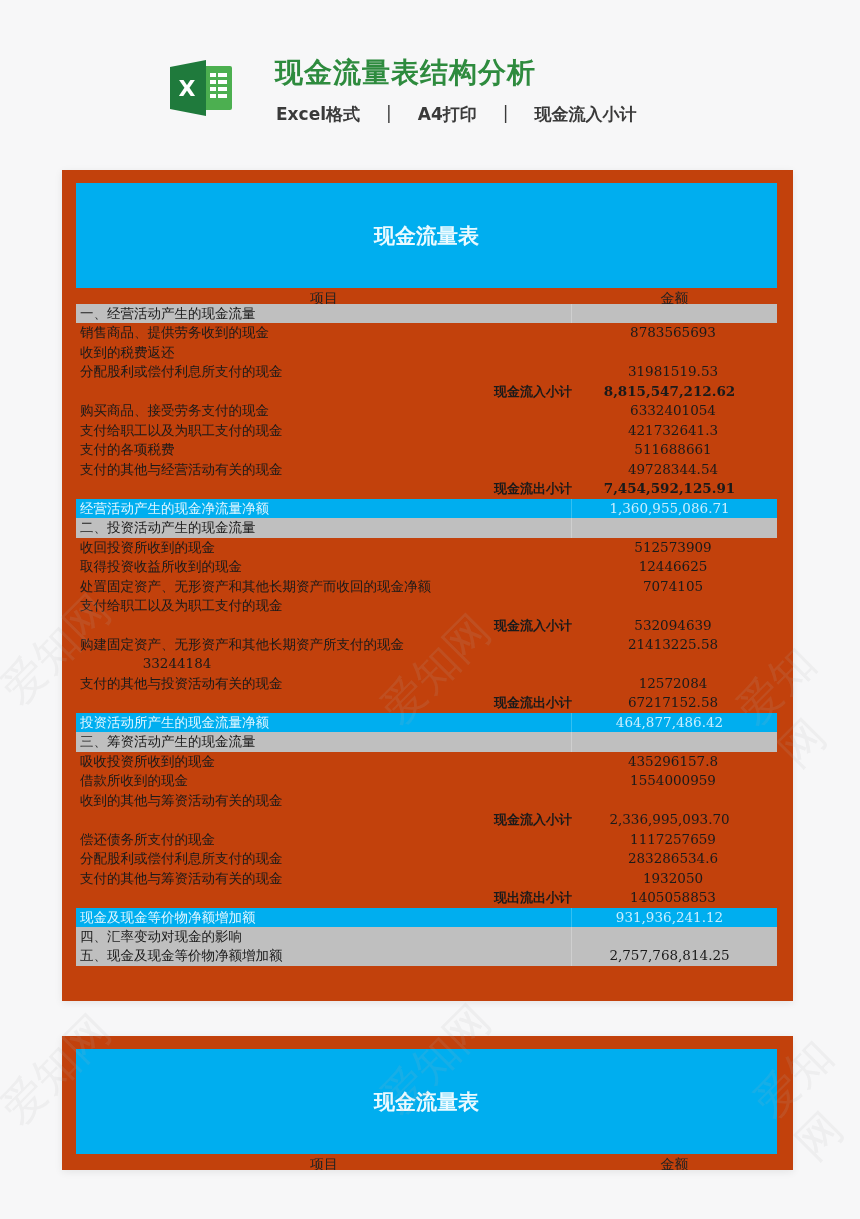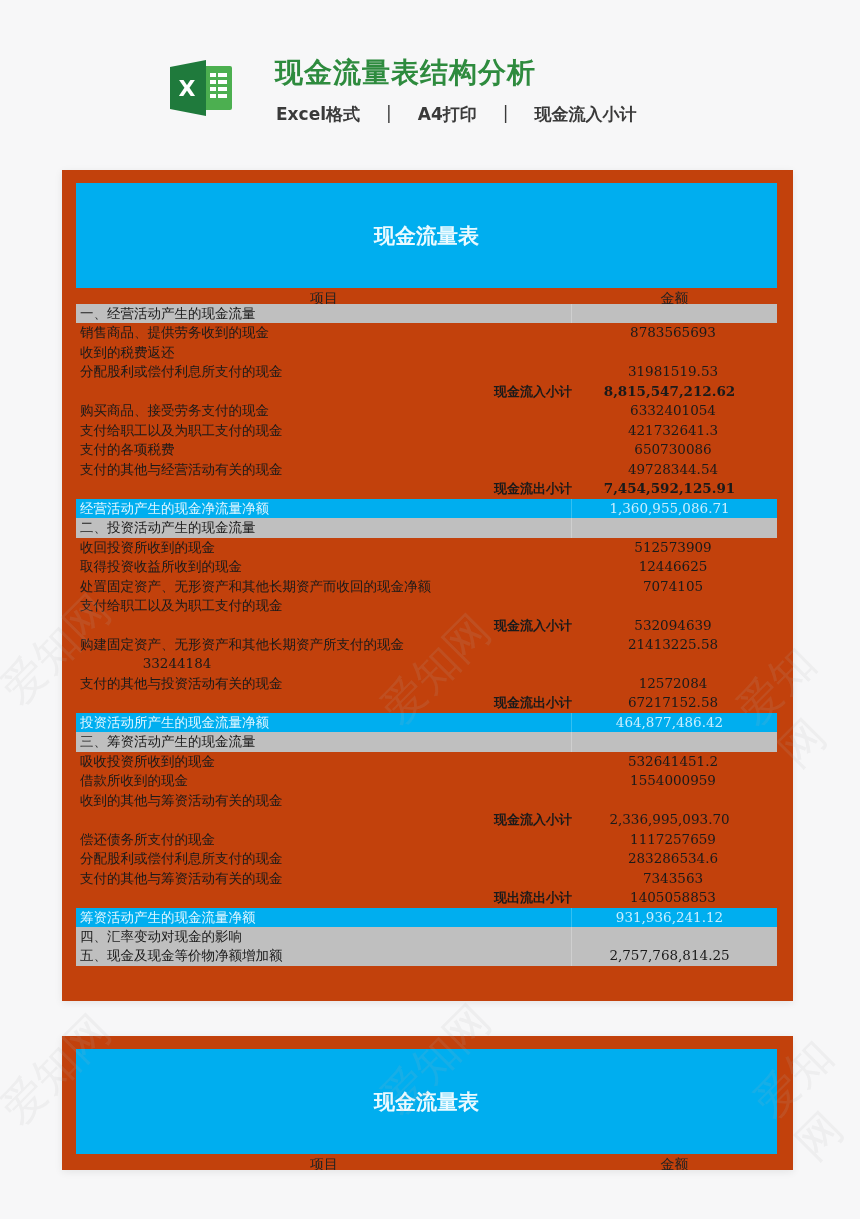--- a/index.html
+++ b/index.html
@@ -136,21 +136,21 @@
       <div class="row item">
         <div class="label">购买商品、接受劳务支付的现金</div>
         <div class="value">6332401054</div>
       </div>
       <div class="row item">
         <div class="label">支付给职工以及为职工支付的现金</div>
         <div class="value">421732641.3</div>
       </div>
       <div class="row item">
         <div class="label">支付的各项税费</div>
-        <div class="value">650730086</div>
+        <div class="value">511688661</div>
       </div>
       <div class="row item">
         <div class="label">支付的其他与经营活动有关的现金</div>
         <div class="value">49728344.54</div>
       </div>
       <div class="row sub boldval">
         <div class="label">现金流出小计</div>
         <div class="value">7,454,592,125.91</div>
       </div>
       <div class="row net">
@@ -199,21 +199,21 @@
       <div class="row net">
         <div class="label">投资活动所产生的现金流量净额</div>
         <div class="value">464,877,486.42</div>
       </div>
       <div class="row section">
         <div class="label">三、筹资活动产生的现金流量</div>
         <div class="value"></div>
       </div>
       <div class="row item">
         <div class="label">吸收投资所收到的现金</div>
-        <div class="value">532641451.2</div>
+        <div class="value">435296157.8</div>
       </div>
       <div class="row item">
         <div class="label">借款所收到的现金</div>
         <div class="value">1554000959</div>
       </div>
       <div class="row item">
         <div class="label">收到的其他与筹资活动有关的现金</div>
         <div class="value"></div>
       </div>
       <div class="row sub padval">
@@ -223,28 +223,28 @@
       <div class="row item">
         <div class="label">偿还债务所支付的现金</div>
         <div class="value">1117257659</div>
       </div>
       <div class="row item">
         <div class="label">分配股利或偿付利息所支付的现金</div>
         <div class="value">283286534.6</div>
       </div>
       <div class="row item">
         <div class="label">支付的其他与筹资活动有关的现金</div>
-        <div class="value">7343563</div>
+        <div class="value">1932050</div>
       </div>
       <div class="row sub">
         <div class="label">现出流出小计</div>
         <div class="value">1405058853</div>
       </div>
       <div class="row net">
-        <div class="label">筹资活动产生的现金流量净额</div>
+        <div class="label">现金及现金等价物净额增加额</div>
         <div class="value">931,936,241.12</div>
       </div>
       <div class="row section">
         <div class="label">四、汇率变动对现金的影响</div>
         <div class="value"></div>
       </div>
       <div class="row section total">
         <div class="label">五、现金及现金等价物净额增加额</div>
         <div class="value">2,757,768,814.25</div>
       </div>

